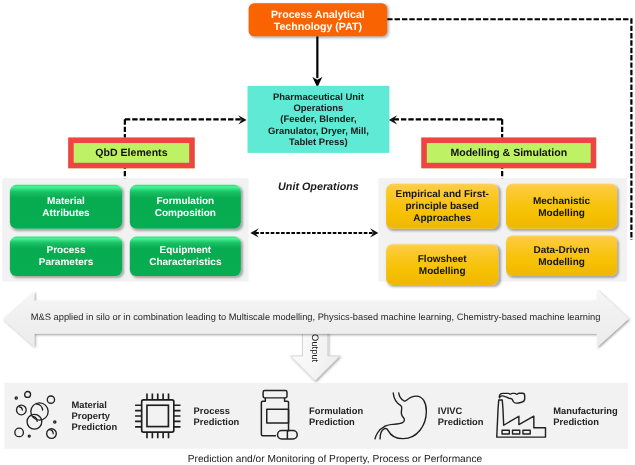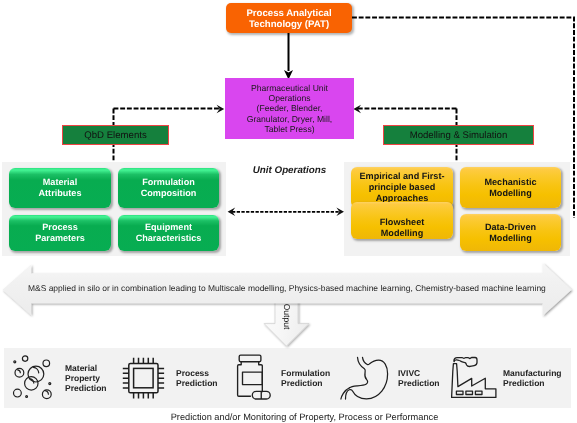--- a/index.html
+++ b/index.html
@@ -7,27 +7,27 @@
   #stage{position:relative;width:577px;height:423px;}
   .abs{position:absolute;}
   .ctr{display:flex;align-items:center;justify-content:center;text-align:center;}
 
   
   #pat{left:226px;top:3px;width:126px;height:30px;padding-top:3px;box-sizing:border-box;background:#f96302;border-radius:5px;
        box-shadow:1.5px 1.5px 2.5px rgba(0,0,0,0.30);color:#ffffff;font-weight:bold;
        font-size:9.65px;line-height:10.4px;}
 
   
-  #uo{left:225px;top:78px;width:129px;height:61px;background:#d946ef;color:#1a1a1a;
-      font-weight:normal;font-size:8.6px;line-height:10.3px;}
+  #uo{left:225px;top:78px;width:129px;height:61px;background:#5eead4;color:#1a1a1a;
+      font-weight:bold;font-size:8.6px;line-height:10.3px;}
   #uo-cap{left:225px;top:140px;width:129px;height:14px;color:#1a1a1a;font-weight:bold;
       font-style:italic;font-size:9.8px;margin-top:23px;}
 
   
-  .olbl{background:#15803d;border:1px solid #ef4444;color:#111;font-weight:normal;font-size:9.6px;}
+  .olbl{background:#bef264;border:5px solid #ef4444;color:#111;font-weight:bold;font-size:9.6px;}
 
   
   .panel{background:#f2f2f2;}
 
   
   .gbox{border-radius:6px;color:#ffffff;font-weight:bold;font-size:9.1px;line-height:11px;
         box-shadow:1.6px 1.6px 2.2px rgba(0,0,0,0.32);}
   .green{background:linear-gradient(180deg,#2ee081 0%,#45f595 5%,#1cc065 16%,#08ac50 30%,#07ad52 100%);}
   .yellow{background:linear-gradient(180deg,#fdd263 0%,#fecb42 6%,#fbc92e 20%,#f8c412 45%,#f6c000 68%,#efb707 100%);color:#141414;}
 
@@ -38,21 +38,21 @@
 
   #qbd-panel{left:2px;top:162px;width:224px;height:94px;}
   #qbd-b0{left:9px;top:168px;width:102px;height:40px;}
   #qbd-b1{left:118px;top:168px;width:101px;height:40px;}
   #qbd-b2{left:9px;top:215px;width:102px;height:36px;}
   #qbd-b3{left:118px;top:215px;width:101px;height:36px;}
 
   #ms-panel{left:344px;top:162px;width:226px;height:94px;}
   #ms-b0{left:351px;top:167px;width:102px;height:41px;align-items:center;}
   #ms-b1{left:460px;top:167px;width:101px;height:41px;}
-  #ms-b2{left:351px;top:202px;width:102px;height:37px;align-items:flex-end;}
+  #ms-b2{left:351px;top:222px;width:102px;height:37px;}
   #ms-b3{left:460px;top:214px;width:101px;height:37px;}
 
   
   #banner-text{left:28px;top:282px;width:525px;height:12px;color:#262626;font-size:8.46px;z-index:4;
                line-height:12px;text-align:left;white-space:nowrap;}
   
   #out-label{left:271px;top:310px;width:30px;height:13px;color:#111;font-size:8.5px;z-index:5;
              transform:rotate(90deg);transform-origin:center;line-height:12px;text-align:center;}
 
   

